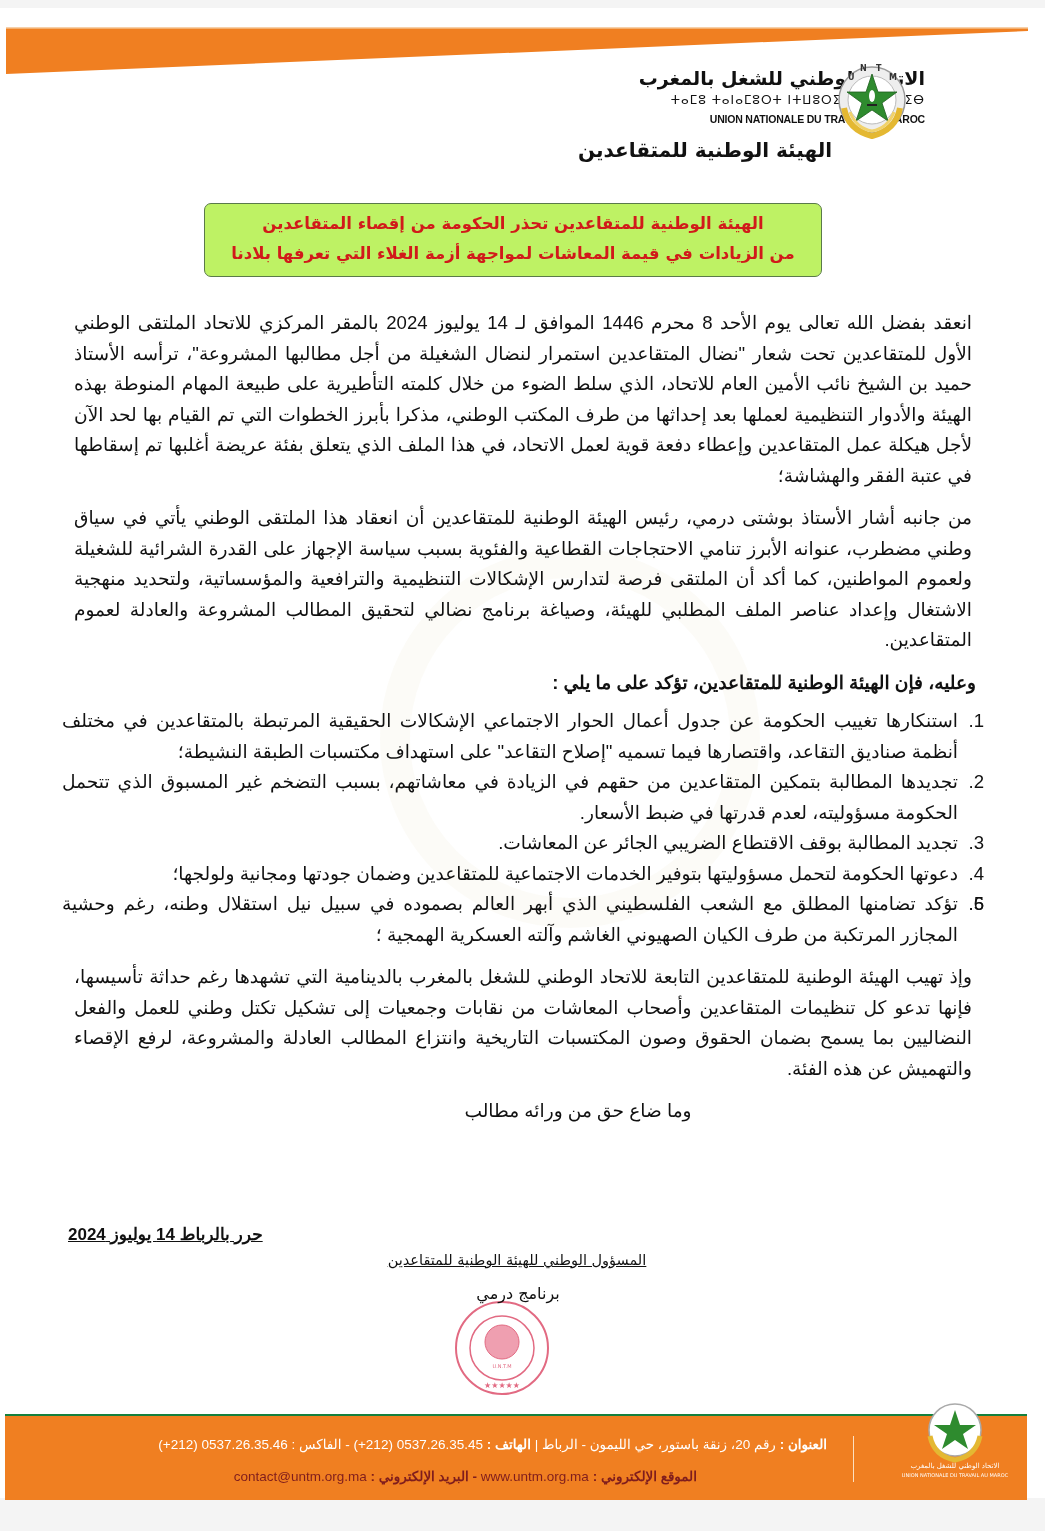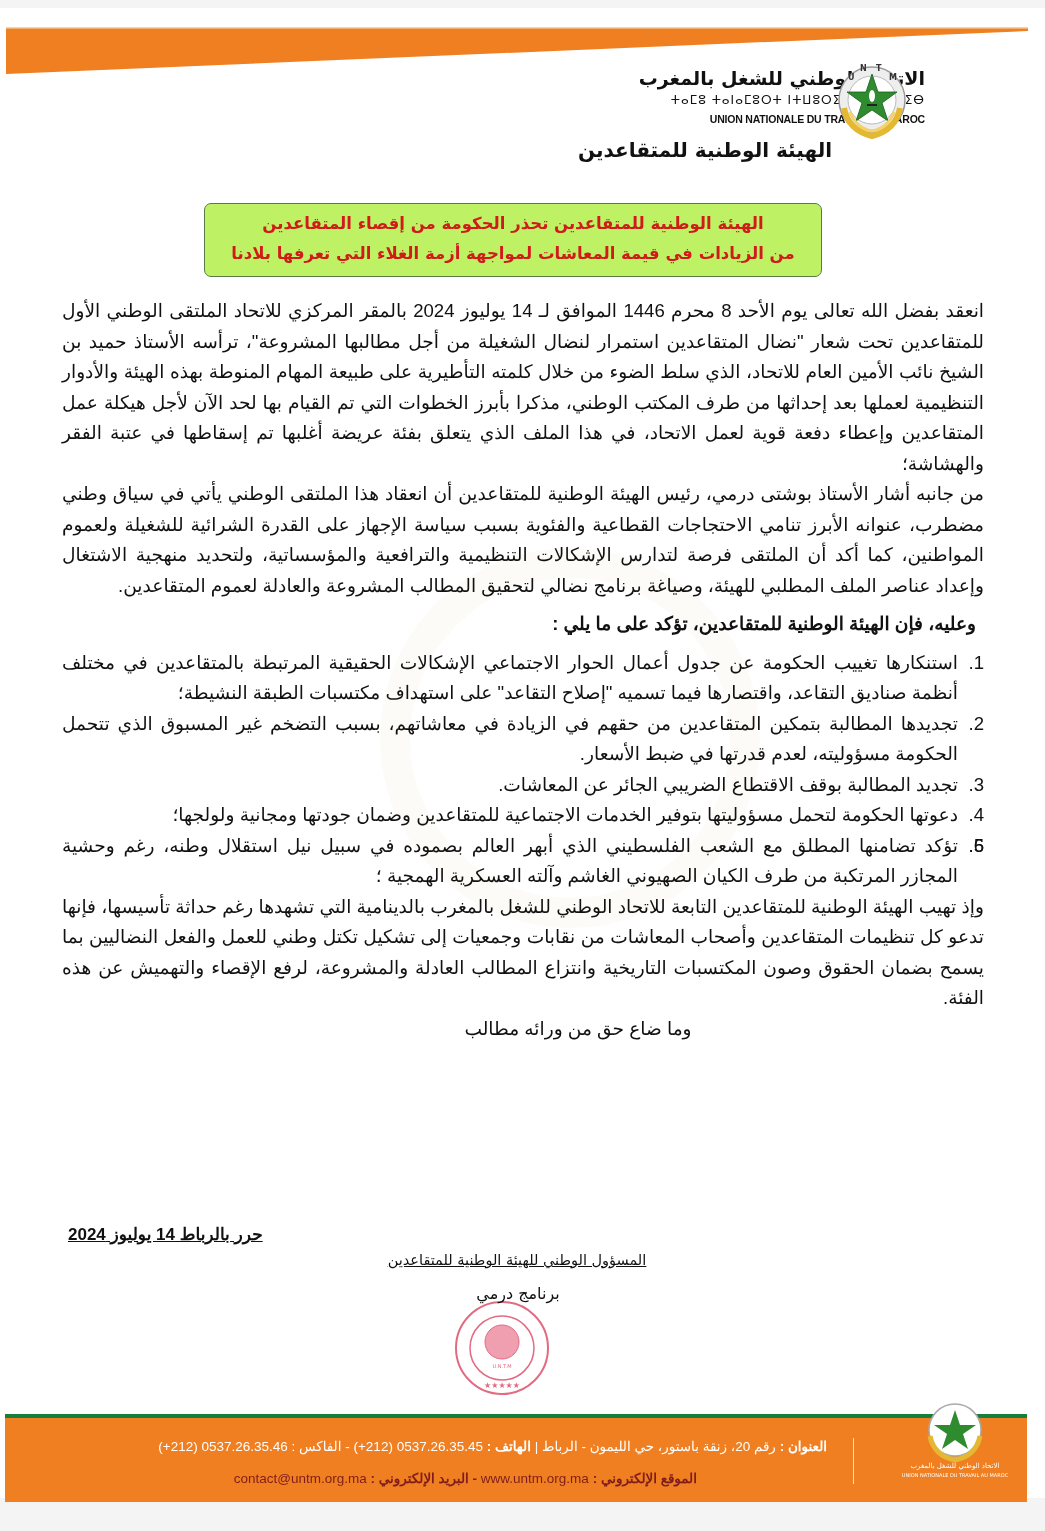--- a/index.html
+++ b/index.html
@@ -9,32 +9,32 @@
   .header { position:absolute; right:120px; top:58px; width:420px; text-align:right; direction:rtl; }
   .org-ar { font-family:"DejaVu Sans", sans-serif; font-weight:bold; font-size:19px; color:#111; line-height:24px; }
   .org-tz { font-family:"DejaVu Sans", sans-serif; font-size:12px; letter-spacing:1px; color:#111; direction:ltr; text-align:right; line-height:20px; }
   .org-fr { font-family:"Liberation Sans", sans-serif; font-weight:bold; font-size:10.5px; color:#111; direction:ltr; text-align:right; line-height:18px; letter-spacing:-0.2px; }
   .org-sub { font-family:"DejaVu Sans", sans-serif; font-weight:bold; font-size:20px; color:#111; line-height:28px; margin-top:8px; text-align:center; padding-right:20px; }
   .logo { position:absolute; left:836px; top:52px; width:72px; height:96px; }
   .title-box { position:absolute; left:204px; top:195px; width:616px; height:72px; border:1.5px solid #5a7a4a; border-radius:7px; background:#bef264; direction:rtl; text-align:center; }
   .title-box div { font-family:"DejaVu Sans", sans-serif; font-weight:bold; color:#d11a1a; font-size:16.5px; line-height:30px; }
   .title-box .l1 { margin-top:5px; }
   .body { position:absolute; left:62px; top:288px; width:922px; direction:rtl; text-align:justify; font-family:"Liberation Sans", sans-serif; font-size:18.6px; line-height:30.5px; color:#111; }
-  .body p { margin:0; text-align-last:right; }
+  .body p { margin:12px; text-align-last:right; }
   .body .lead { font-weight:bold; margin:8px; }
   .body ol { margin:0; padding:0; list-style:none; }
   .body li { position:relative; padding-right:26px; }
   .body li .num { position:absolute; right:0; top:0; }
   .closing { text-align:center !important; text-align-last:center !important; padding-left:110px; }
   .watermark { position:absolute; left:380px; top:540px; width:320px; height:320px; border-radius:50%; border:30px solid rgba(220,200,150,0.08); }
   .date { position:absolute; left:68px; top:1216px; direction:rtl; font-family:"Liberation Sans", sans-serif; font-size:17px; font-weight:bold; color:#111; text-decoration:underline; }
   .resp { position:absolute; left:356px; top:1244px; width:322px; direction:rtl; text-align:center; font-family:"DejaVu Sans", sans-serif; font-size:14.5px; color:#111; text-decoration:underline; }
   .signame { position:absolute; left:438px; top:1276px; width:160px; direction:rtl; text-align:center; font-family:"DejaVu Sans", sans-serif; font-size:16px; color:#111; }
   .stamp { position:absolute; left:452px; top:1290px; width:100px; height:100px; }
-  .footer { position:absolute; left:5px; top:1414px; width:1022px; height:84px; background:#f07f21; border-top:4px solid #15803d; }
+  .footer { position:absolute; left:5px; top:1414px; width:1022px; height:84px; background:#f07f21; border-top:2px solid #15803d; }
   .footer .line1 { position:absolute; right:200px; top:20px; direction:rtl; color:#fff; font-family:"Liberation Sans", sans-serif; font-size:13.5px; white-space:nowrap; }
   .footer .line2 { position:absolute; right:330px; top:52px; direction:rtl; color:#7f1d1d; font-family:"Liberation Sans", sans-serif; font-size:13.5px; white-space:nowrap; }
   .footer b { font-weight:bold; }
   .footer .sep { position:absolute; left:848px; top:20px; width:1px; height:46px; background:#fde0c0; }
   .footer-logo { position:absolute; left:910px; top:1398px; width:90px; height:100px; }
   .footer-org { position:absolute; left:900px; top:1462px; width:110px; text-align:center; color:#fff; font-size:7px; line-height:9px; direction:rtl; font-family:"DejaVu Sans", sans-serif; }
 </style>
 </head>
 <body>
 

